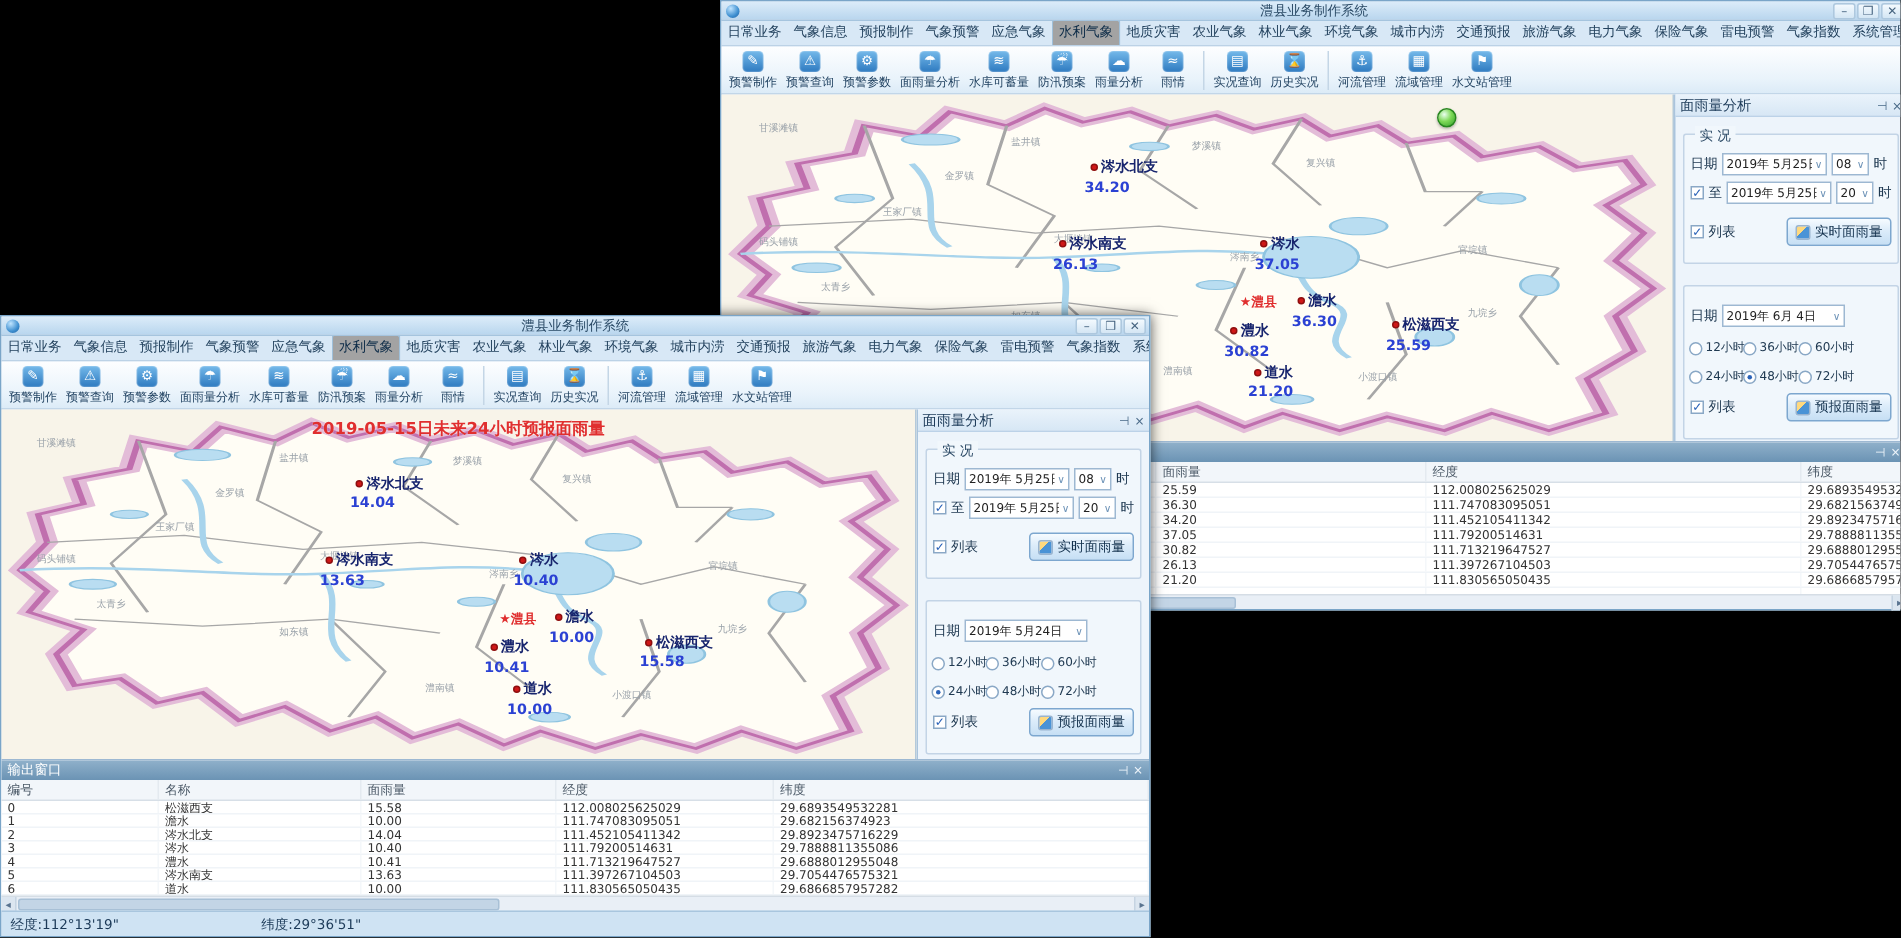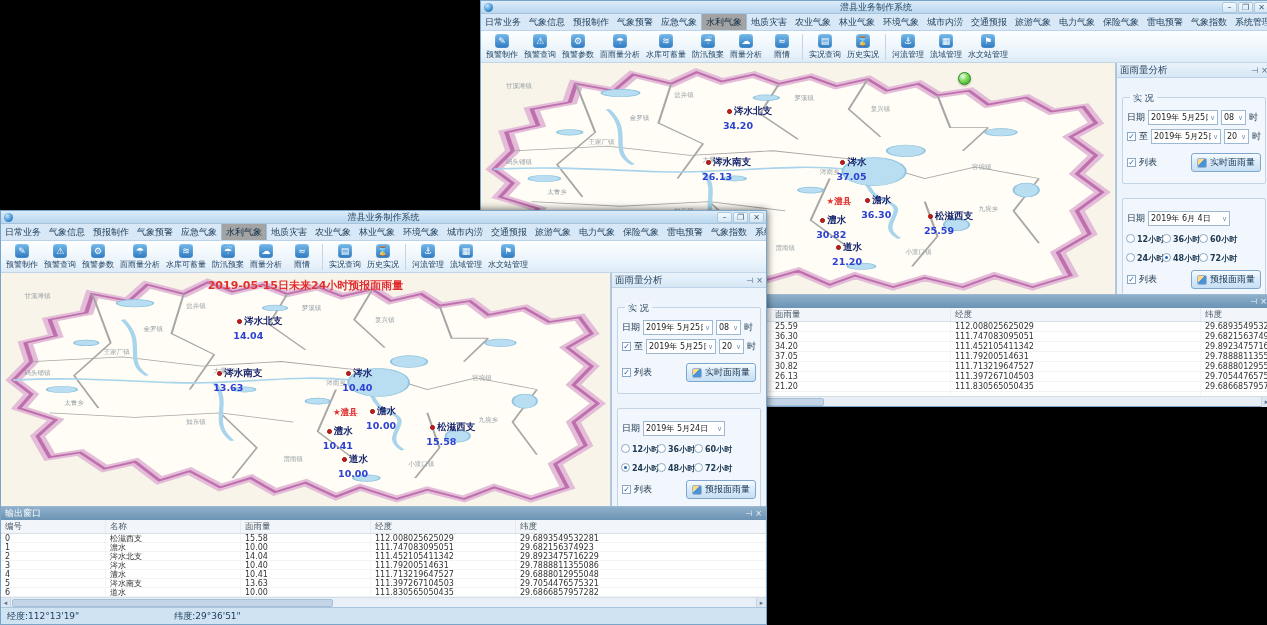--- a/index.html
+++ b/index.html
@@ -38,36 +38,36 @@
   .sdot{display:inline-block;width:5px;height:5px;border-radius:50%;background:#cf1818;border:1px solid #8e0f0f;vertical-align:middle;}
   .sname{font-size:9.5px;font-weight:bold;color:#17246d;margin-left:2px;vertical-align:middle;}
   .sval{font-size:9.5px;font-weight:bold;color:#2b41d3;margin-left:-4px;}
   .county{position:absolute;left:54.5%;top:57.5%;z-index:2;color:#e02f2f;font-size:8.5px;font-weight:bold;white-space:nowrap;}
   
   .side-panel{flex:0 0 127px;display:flex;flex-direction:column;background:#edf4fb;border-left:1px solid #aac4dd;}
   .panel-head{height:15px;flex:0 0 15px;display:flex;align-items:center;justify-content:space-between;background:linear-gradient(#eaf3fb,#d7e7f5);border-bottom:1px solid #bcd2e8;font-size:9.5px;color:#1c3a58;padding:0 3px;}
   .phicons{display:flex;gap:3px;color:#4a6a88;font-size:8px;}
   .pin{display:inline-block;transform:rotate(90deg);}
   .panel-body{padding:4px 0;overflow:hidden;}
-  .group{border:1px solid #c3d4e6;margin:15px 5px 0;padding:8px 3px 7px;position:relative;background:#f1f7fc;border-radius:2px;}
+  .group{border:1px solid #c3d4e6;margin:7px 5px 0;padding:8px 3px 7px;position:relative;background:#f1f7fc;border-radius:2px;}
   .group.g2{margin-top:14px;}
   .group-label{position:absolute;top:-6px;left:7px;background:#f1f7fc;padding:0 3px;font-size:9px;color:#2c4a66;}
   .prow{display:flex;align-items:center;gap:3px;margin:4px 1px;font-size:9px;color:#203a52;}
   .plabel{white-space:nowrap;text-align:right;}
   .combo{background:#fff;border:1px solid #9db8d2;height:15px;display:flex;align-items:center;justify-content:space-between;padding:0 2px;font-size:8px;color:#222;}
   .combo.date{width:70px;}
   .combo.hour{width:25px;}
   .combo.wide{width:82px;}
   .carr{color:#6f94b8;font-size:7px;margin-left:2px;}
   .cval{white-space:nowrap;overflow:hidden;}
   .cb{flex:0 0 9px;width:9px;height:9px;border:1px solid #8aa8c6;background:#fff;font-size:8px;line-height:8px;color:#2a62b8;text-align:center;}
   .btn{display:flex;align-items:center;gap:3px;border:1px solid #7da7cf;border-radius:3px;background:linear-gradient(#f6fbff,#dcecfa 45%,#c6dff4);font-size:9px;padding:2px 5px;color:#14324e;margin-left:auto;}
   .btn-ico{width:10px;height:10px;border-radius:2px;background:linear-gradient(135deg,#ffd97e 40%,#4a93d6 40%);border:1px solid #9ab4cf;}
   .radios{display:grid;grid-template-columns:36px 37px 1fr;row-gap:8px;margin:8px 0 6px;font-size:8px;color:#203a52;}
-  .radio{display:flex;align-items:flex-start;gap:2px;white-space:nowrap;font-weight:bold;}
+  .radio{display:flex;align-items:flex-end;gap:2px;white-space:nowrap;}
   .rdot{width:9px;height:9px;border-radius:50%;border:1px solid #8aa8c6;background:#fff;position:relative;flex:0 0 9px;}
   .rdot.sel::after{content:"";position:absolute;inset:2px;border-radius:50%;background:#2a62b8;}
   
   .output{flex:1;display:flex;flex-direction:column;min-height:0;border-top:1px solid #9db8d2;background:#fff;}
   .output-head{height:13px;flex:0 0 13px;display:flex;align-items:center;justify-content:space-between;background:linear-gradient(#8fb0ca,#6b93b4);color:#fff;font-size:9px;padding:0 4px;}
   .output-head .phicons{color:#eef5fb;}
   .grid-head{height:14px;flex:0 0 14px;display:flex;background:#f2f6fa;border-bottom:1px solid #d7dfe7;font-size:8.5px;color:#4a5866;align-items:center;}
   .gcell{padding-left:4px;border-right:1px solid #e4eaf0;height:100%;display:flex;align-items:center;overflow:hidden;white-space:nowrap;}
   .grid-body{flex:1;overflow:hidden;background:#fff;}
   .grow{display:flex;border-bottom:1px solid #f0f4f8;font-size:8px;color:#333;align-items:center;}

